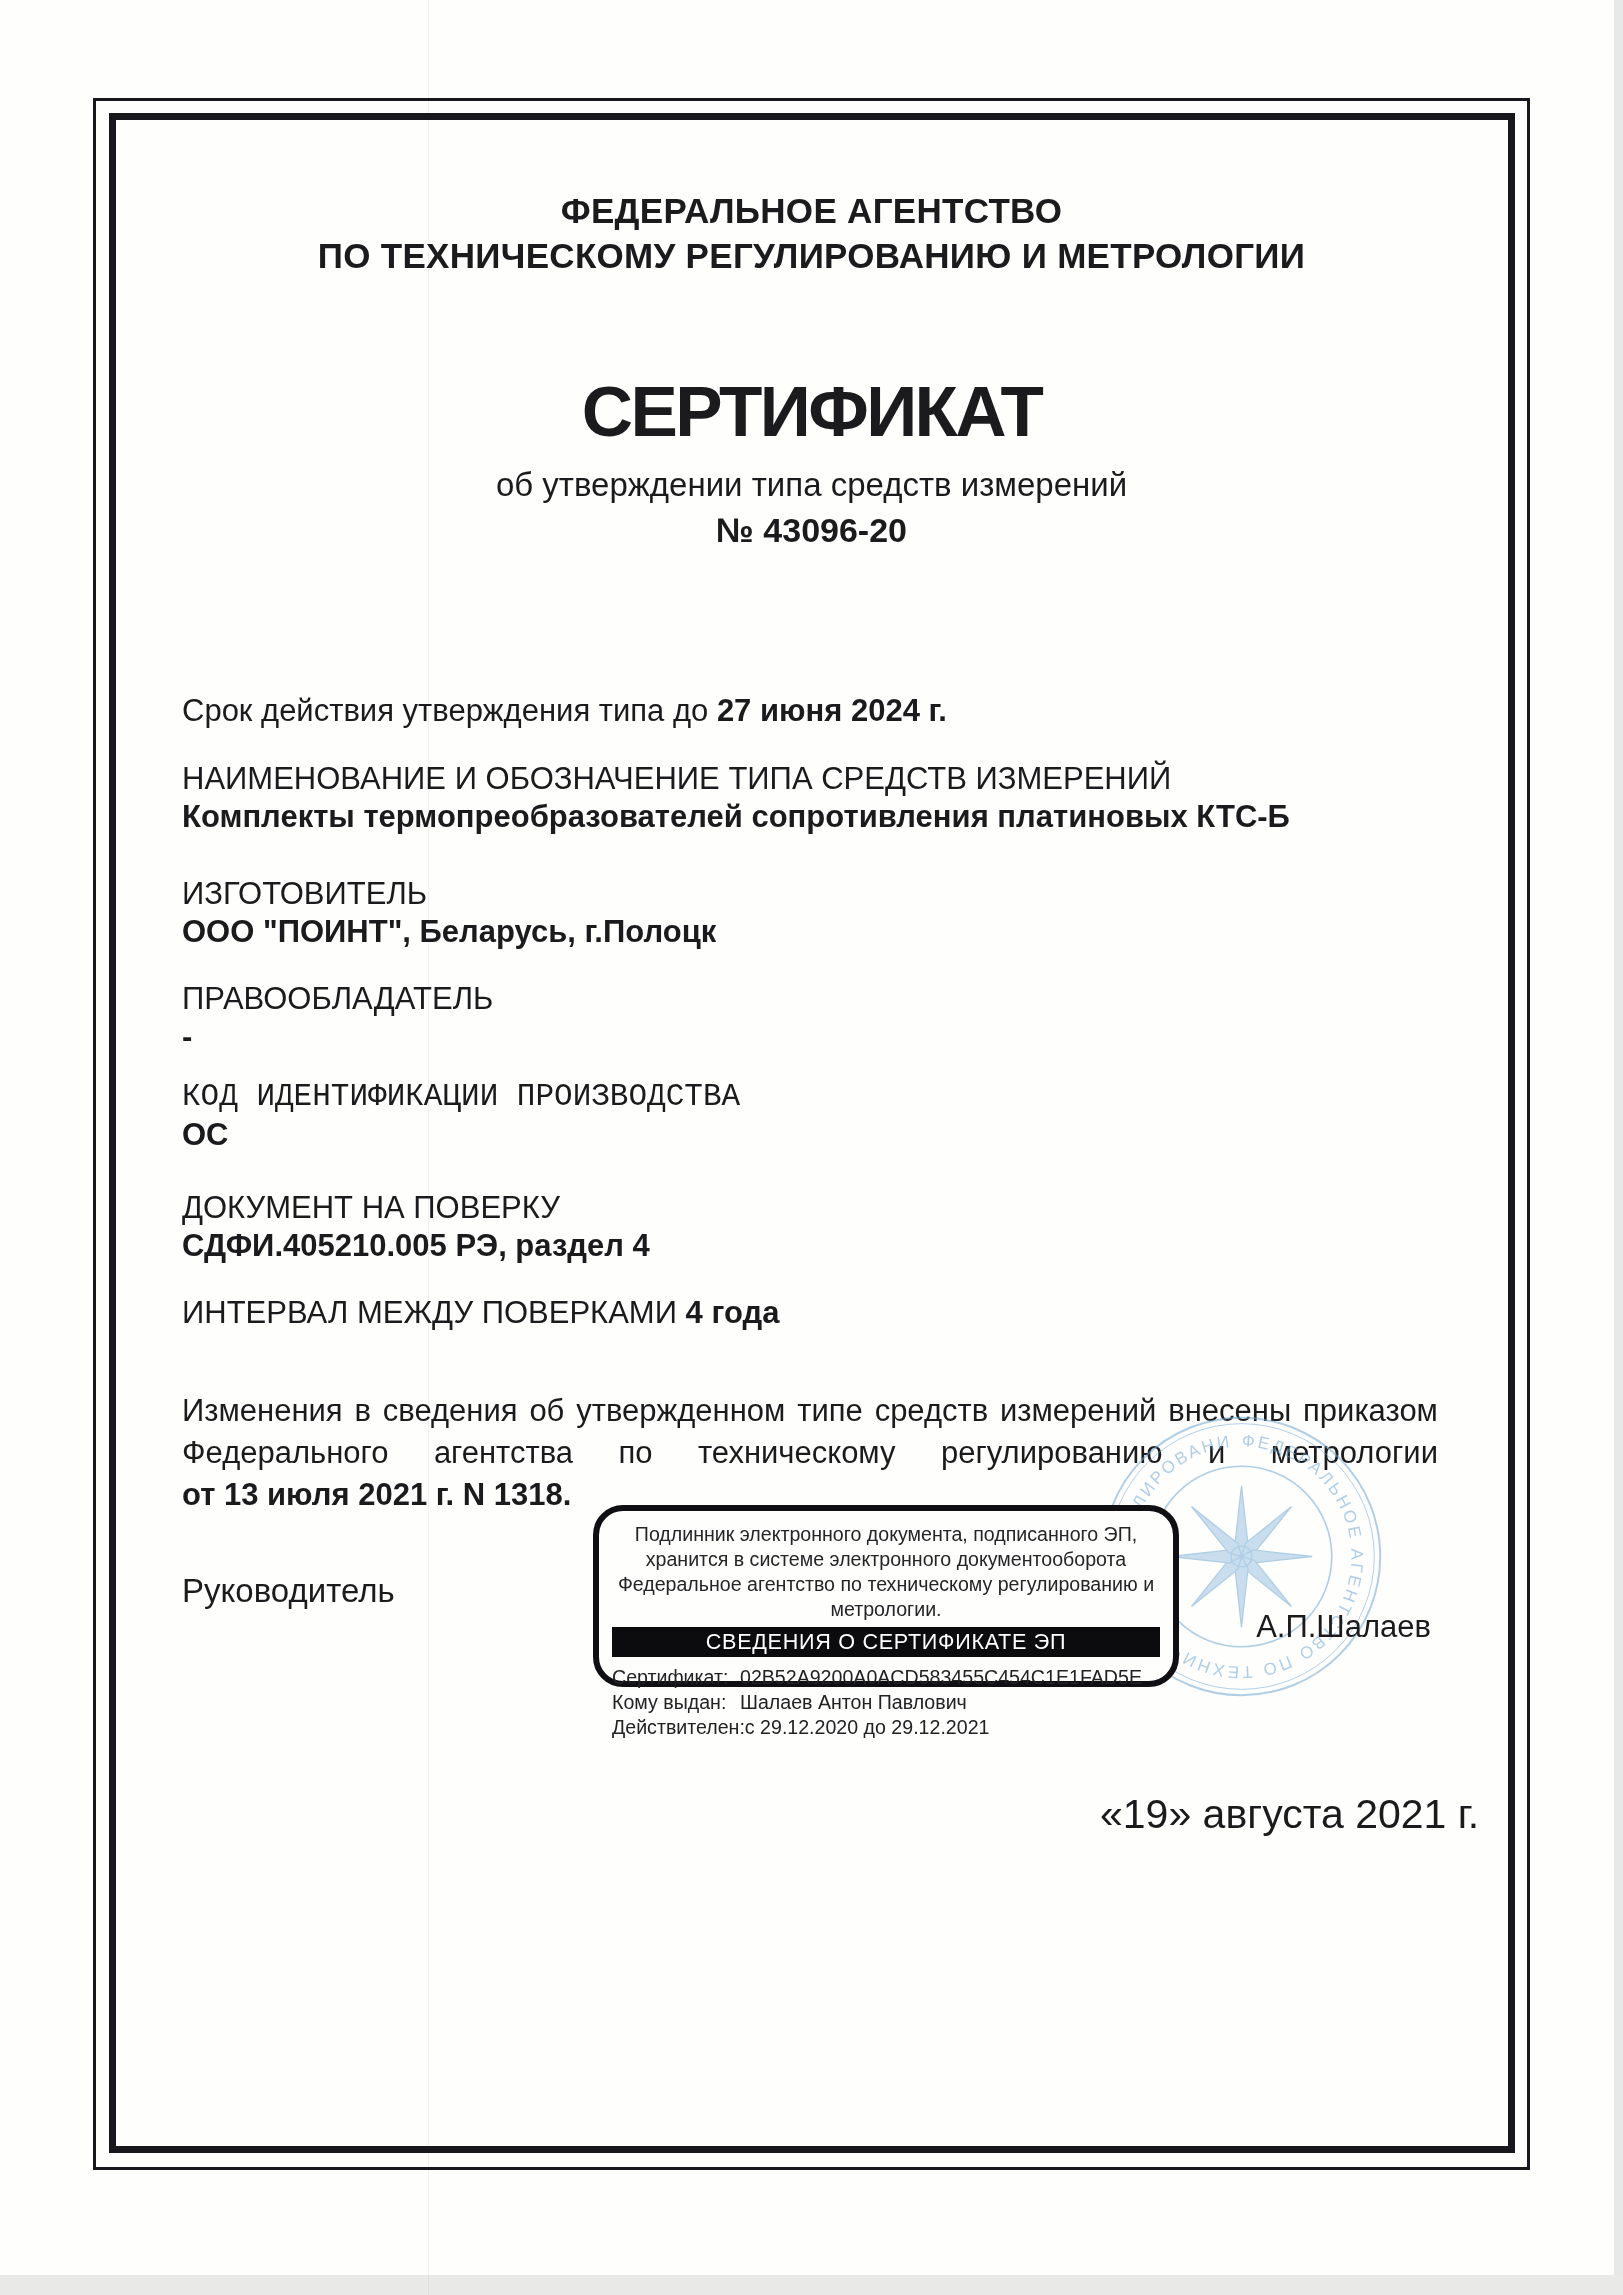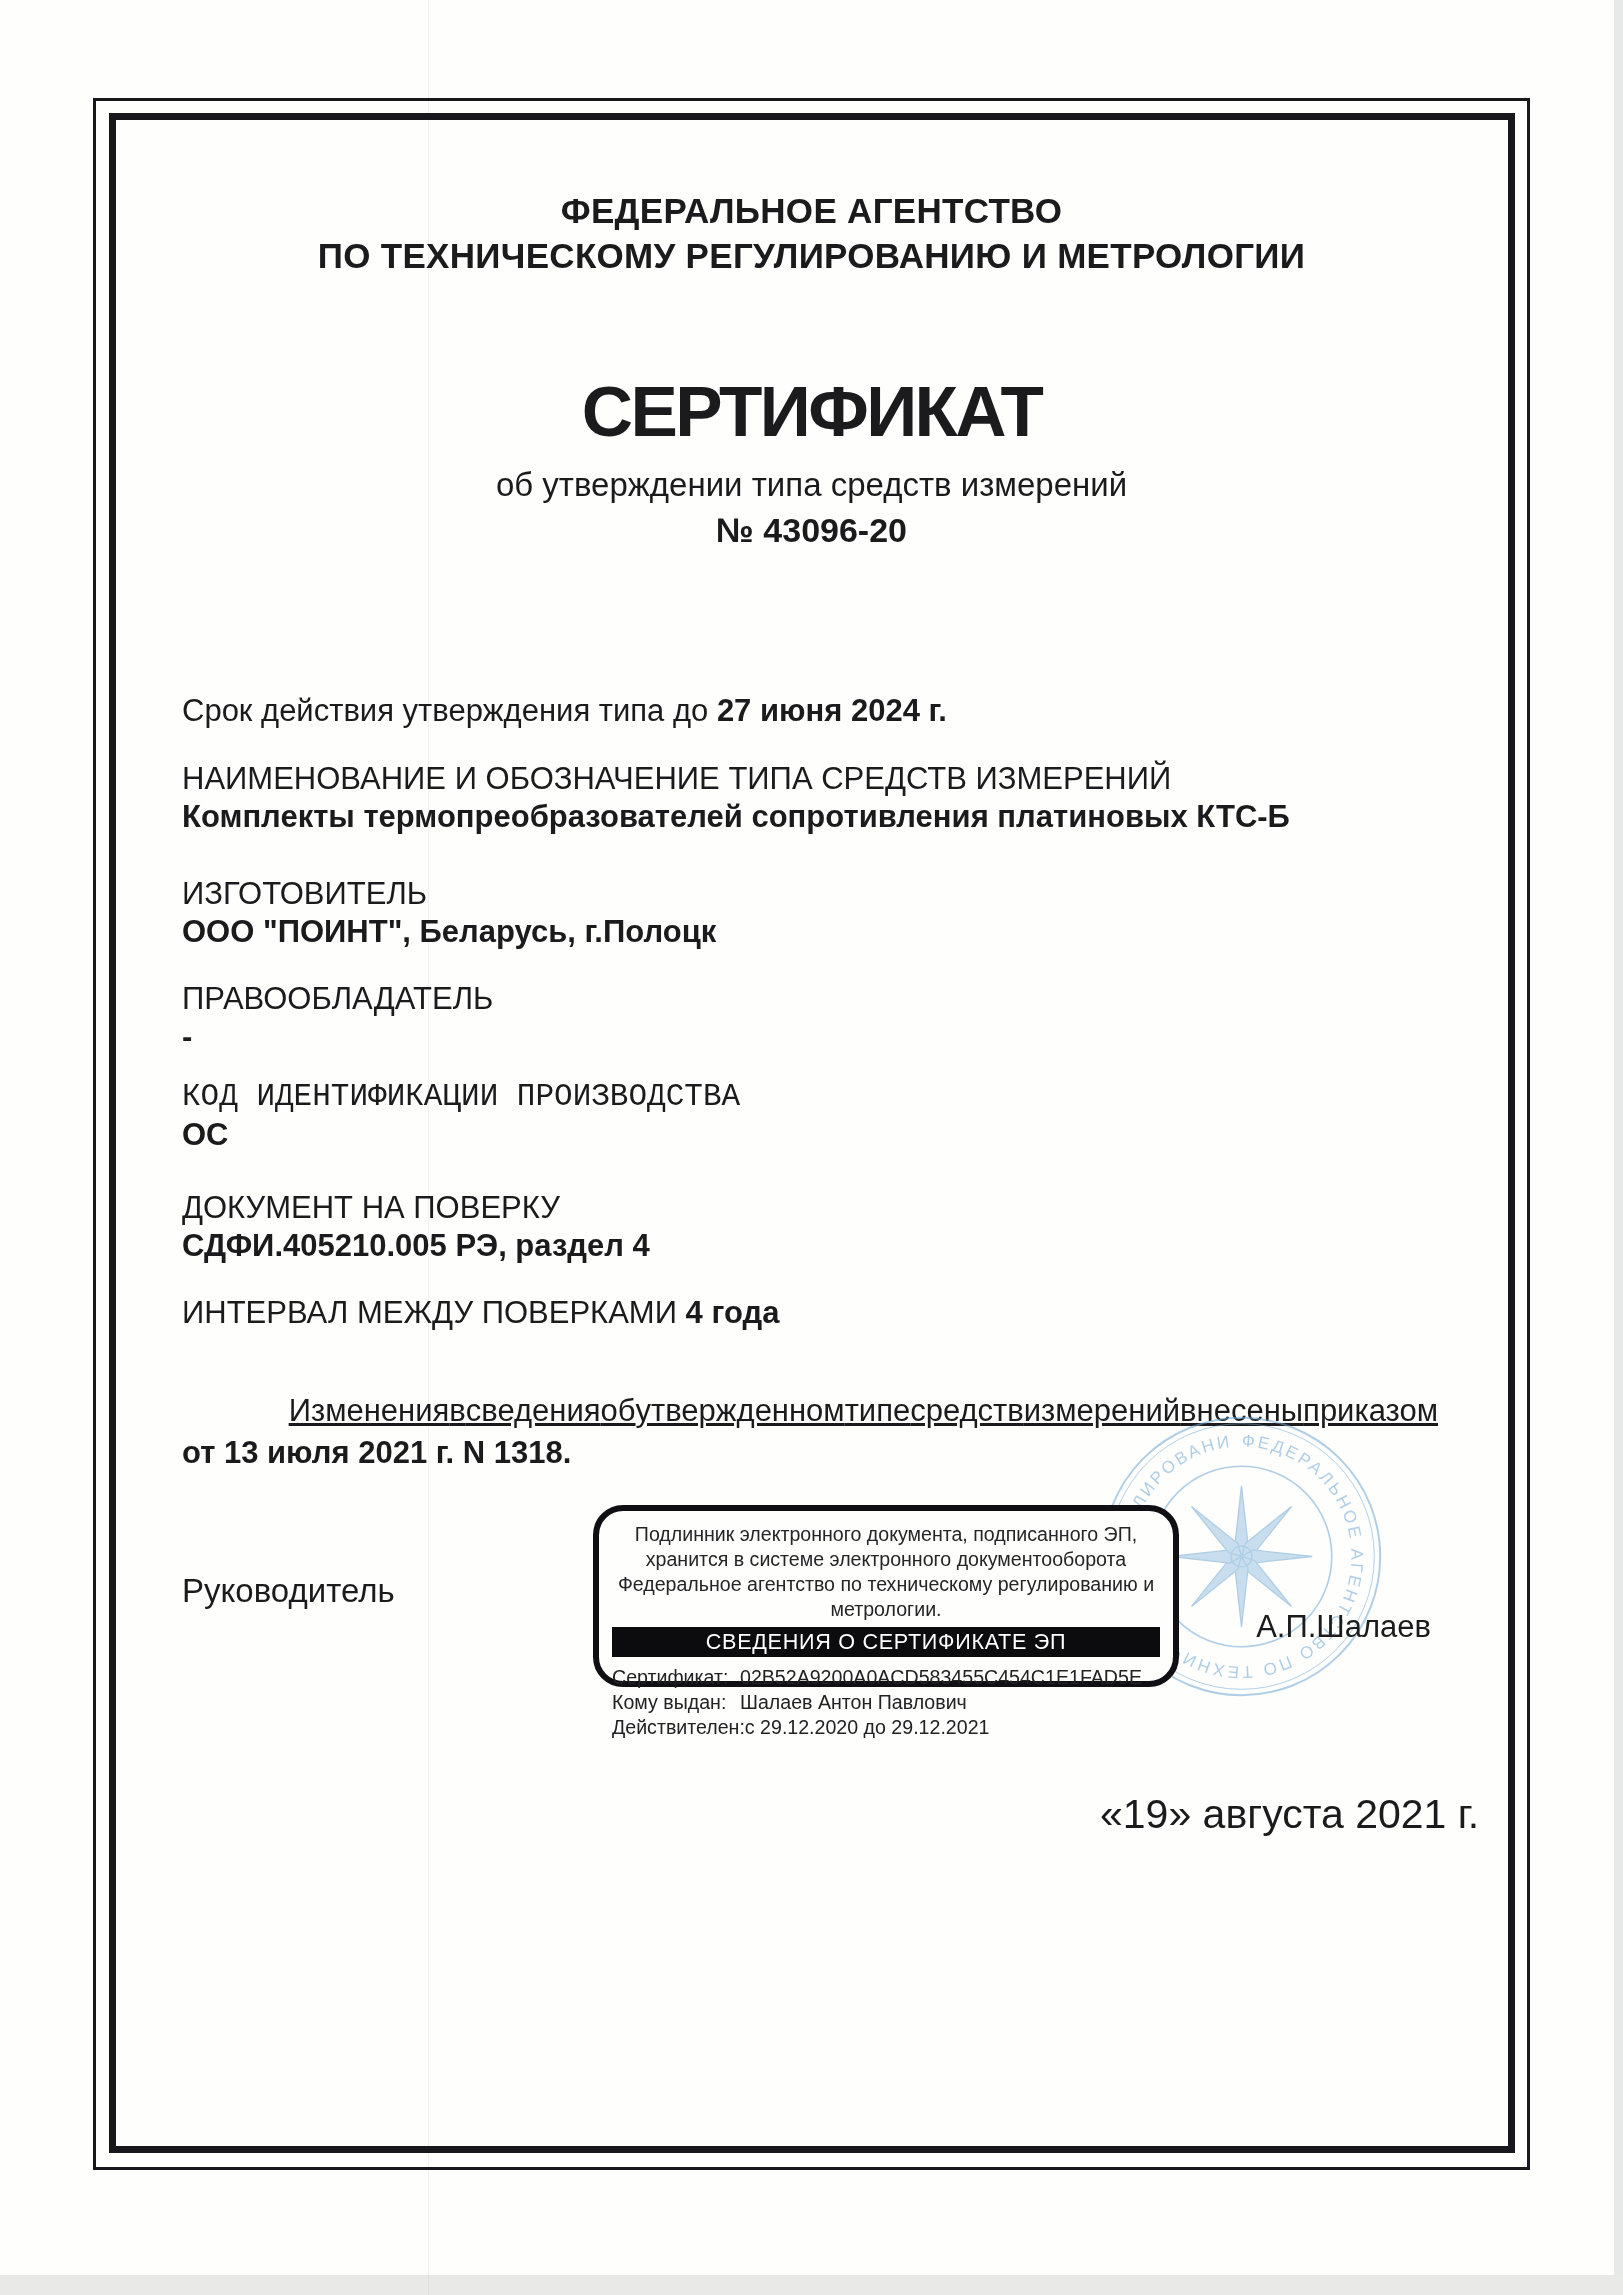--- a/index.html
+++ b/index.html
@@ -42,21 +42,21 @@
   .sec-label{position:absolute;left:182px;font-size:31px;}
   .sec-value{position:absolute;left:182px;font-size:31px;font-weight:bold;}
   .s1l{top:761px;} .s1v{top:799px;}
   .s2l{top:876px;} .s2v{top:914px;}
   .s3l{top:981px;} .s3v{top:1019px;}
   .s4l{top:1079px;font-family:Liberation Mono, monospace;} .s4v{top:1117px;}
   .s5l{top:1190px;} .s5v{top:1228px;text-align:center;}
   .interval{top:1295px;}
 
   .amendment{top:1393px;left:182px;width:1256px;font-size:31px;}
-  .just-line{display:flex;justify-content:flex-end;height:42px;white-space:nowrap;text-decoration:underline;}
+  .just-line{display:flex;justify-content:space-between;height:42px;white-space:nowrap;}
   .amend-last{height:42px;font-weight:bold;}
 
   .role-label{top:1572px;left:182px;font-size:33px;z-index:4;}
   .sig-name{top:1609px;left:1100px;width:331px;text-align:right;font-size:31px;z-index:4;}
   .sign-date{top:1791px;left:1100px;width:390px;text-align:left;font-size:41px;z-index:4;}
 
   
   .stamp{position:absolute;left:1091px;top:1406px;width:301px;height:301px;z-index:1;opacity:0.55;}
 
   
@@ -152,20 +152,29 @@
         <span>в</span>
         <span>сведения</span>
         <span>об</span>
         <span>утвержденном</span>
         <span>типе</span>
         <span>средств</span>
         <span>измерений</span>
         <span>внесены</span>
         <span>приказом</span>
       </div>
+    <div class="just-line">
+        <span>Федерального</span>
+        <span>агентства</span>
+        <span>по</span>
+        <span>техническому</span>
+        <span>регулированию</span>
+        <span>и</span>
+        <span>метрологии</span>
+      </div>
     <div class="amend-last">от 13 июля 2021 г. N 1318.</div>
   </div>
 
   <div class="abs role-label">Руководитель</div>
   <div class="abs sig-name">А.П.Шалаев</div>
   <div class="abs sign-date">«19» августа 2021 г.</div>
 
   <div class="esign-box">
     <div class="esign-intro">
       <div>Подлинник электронного документа, подписанного ЭП,</div>

